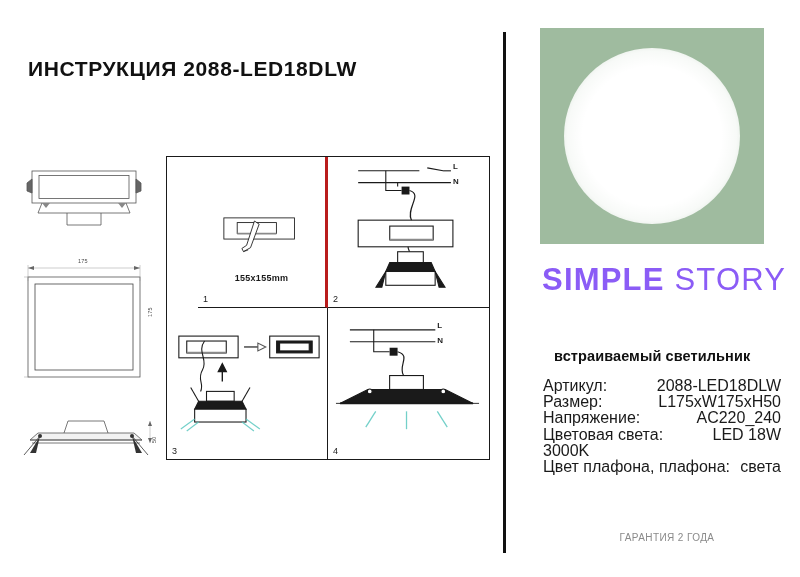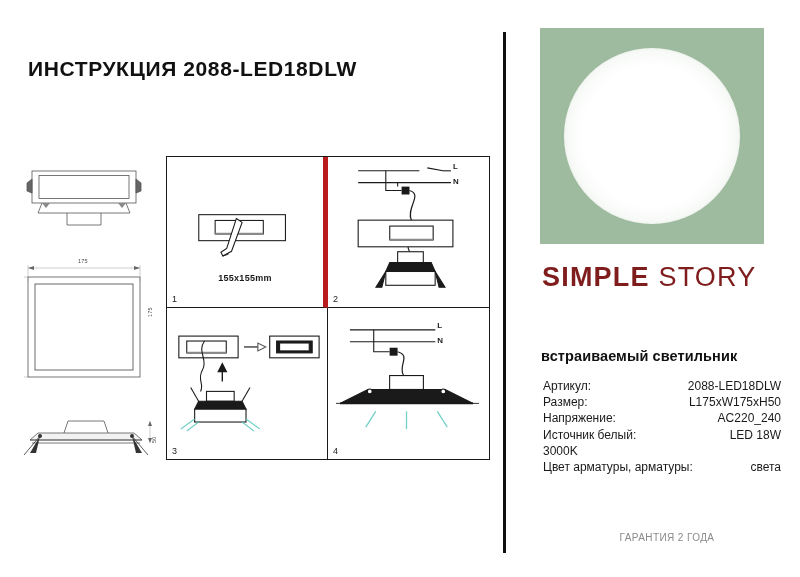--- a/index.html
+++ b/index.html
@@ -89,21 +89,21 @@
     grid-template-rows: 1fr 1fr;
     border: 1px solid #1a1a1a;
     box-sizing: border-box;
     background: #ffffff;
   }
   .panel {
     position: relative;
     box-sizing: border-box;
     overflow: hidden;
   }
-  #panel-1 { border-right: 5px solid #b91c1c; border-bottom: 1px solid #1a1a1a; }
+  #panel-1 { border-right: 3px solid #b91c1c; border-bottom: 1px solid #1a1a1a; margin-left: 31px; }
   #panel-2 { border-bottom: 1px solid #1a1a1a; }
   #panel-3 { border-right: 1px solid #1a1a1a; }
   .panel-number {
     position: absolute;
     left: 5px;
     bottom: 3px;
     font-size: 9px;
     color: #1a1a1a;
     font-family: "Liberation Sans", sans-serif;
   }
@@ -157,52 +157,52 @@
                 rgba(255,255,255,0.55) 82%,
                 rgba(255,255,255,0.12) 94%,
                 rgba(255,255,255,0) 100%);
   }
 
   
   #brand-logo {
     position: absolute;
     left: 2px;
     top: 262px;
-    font-size: 27px;
+    font-size: 31px;
     letter-spacing: 1.2px;
     white-space: nowrap;
-    color: #7f1d1d;
+    color: #8b5cf6;
   }
   #brand-logo .logo-strong { font-weight: bold; }
   #brand-logo .logo-light { font-weight: normal; }
 
   
   #product-type {
     position: absolute;
-    left: 1px;
+    left: 14px;
     top: 348px;
     font-size: 14.5px;
     font-weight: bold;
     letter-spacing: 0.1px;
     color: #111111;
     white-space: nowrap;
   }
 
   
   #spec-table {
     position: absolute;
     left: 3px;
     top: 378px;
     width: 238px;
   }
   .spec-row {
     display: flex;
     justify-content: space-between;
     align-items: baseline;
-    font-size: 12px;
+    font-size: 16px;
     line-height: 16.2px;
     color: #1a1a1a;
     white-space: nowrap;
   }
   .spec-label { text-align: left; }
   .spec-value { text-align: left; }
 
   
   #warranty {
     position: absolute;
@@ -423,26 +423,26 @@
     </div>
     <div class="spec-row">
       <span class="spec-label">Размер:</span>
       <span class="spec-value">L175xW175xH50</span>
     </div>
     <div class="spec-row">
       <span class="spec-label">Напряжение:</span>
       <span class="spec-value">AC220_240</span>
     </div>
     <div class="spec-row">
-      <span class="spec-label">Источник белый:</span>
+      <span class="spec-label">Цветовая света:</span>
       <span class="spec-value">LED 18W</span>
     </div>
     <div class="spec-row">
       <span class="spec-value">3000K</span>
     </div>
     <div class="spec-row">
-      <span class="spec-label">Цвет арматуры, арматуры:</span>
+      <span class="spec-label">Цвет плафона, плафона:</span>
       <span class="spec-value">света</span>
     </div>
   </div>
 
   <div id="warranty">ГАРАНТИЯ 2 ГОДА</div>
 </div>
 
 </body></html>

